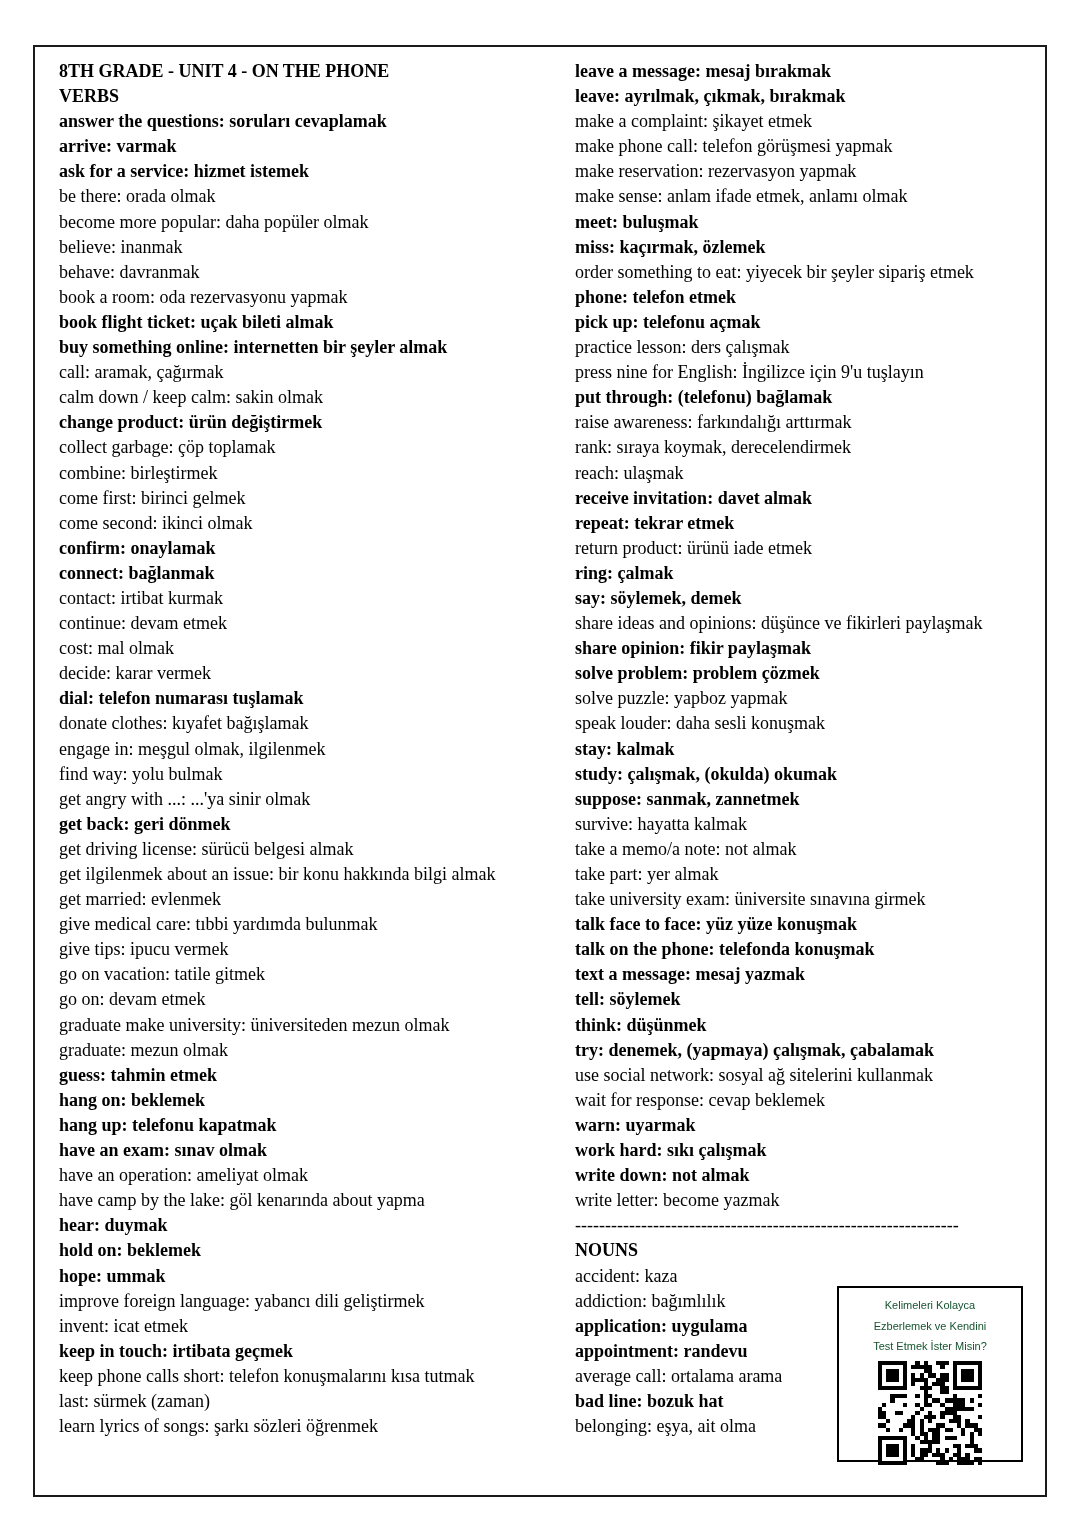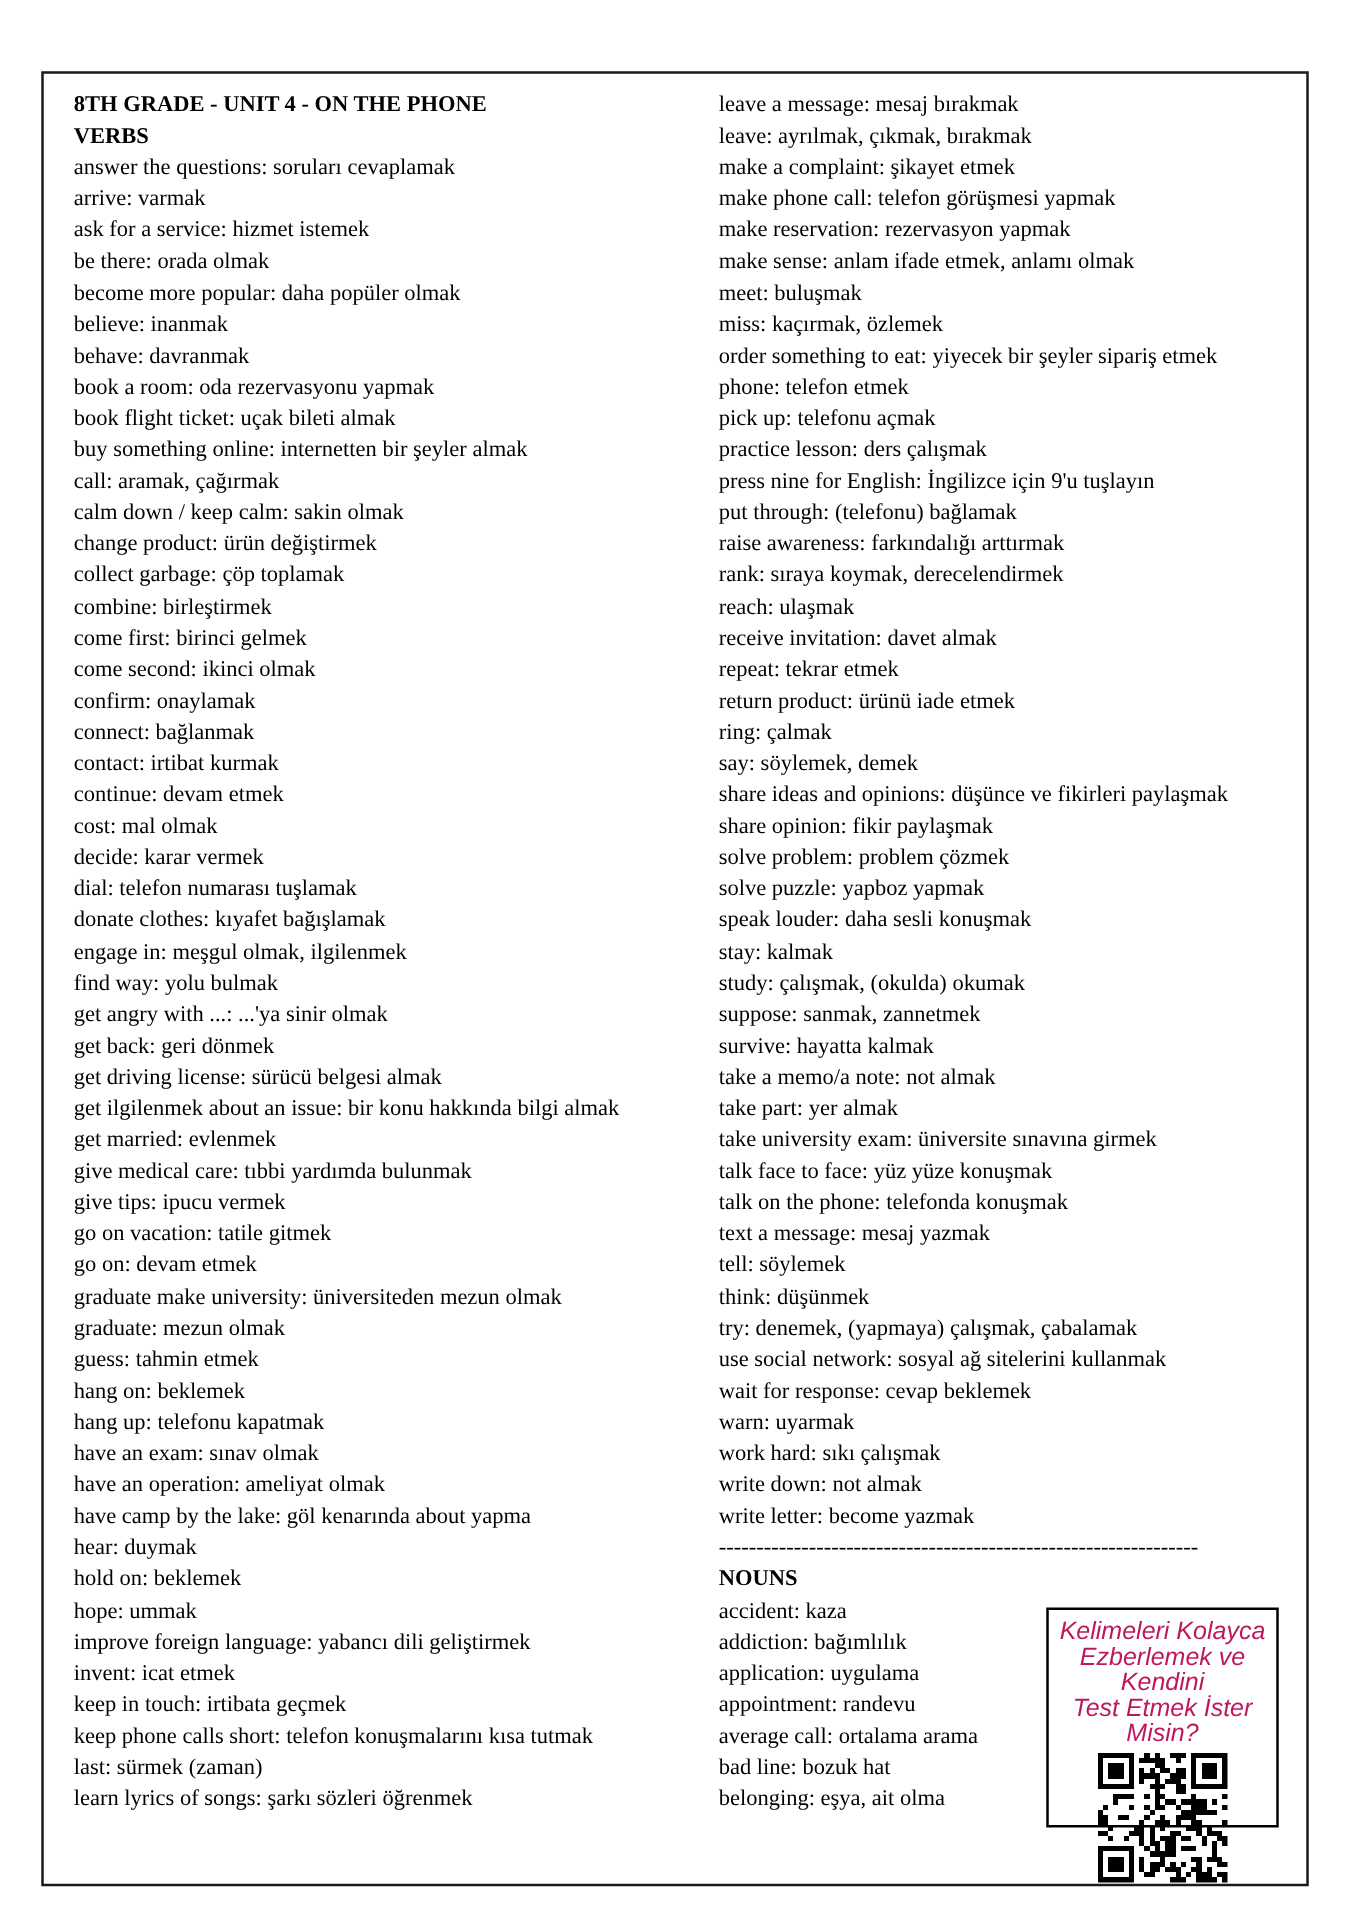--- a/index.html
+++ b/index.html
@@ -15,41 +15,40 @@
     color: #000;
   }
   .page-frame {
     position: absolute;
     left: 33px;
     top: 45px;
     width: 1014px;
     height: 1452px;
     border: 2px solid #1a1a1a;
     box-sizing: border-box;
-    margin-top: 12px;
   }
   .col {
     position: absolute;
     top: 12px;
   }
   .col-left {
     left: 24px;
     width: 486px;
   }
   .col-right {
     left: 540px;
     width: 472px;
   }
   .entry {
     font-size: 18px;
     line-height: 25.1px;
     word-spacing: normal;
   }
   .entry.bold {
-    font-weight: normal;
+    font-weight: bold;
   }
   .entry.heading {
     font-weight: bold;
   }
   .entry.divider {
     letter-spacing: 0;
     overflow: hidden;
     white-space: nowrap;
   }
   .doc-heading {
@@ -62,24 +61,23 @@
     left: 837px;
     top: 1286px;
     width: 186px;
     height: 176px;
     border: 2px solid #000;
     box-sizing: border-box;
     text-align: center;
     font-family: "Liberation Sans", sans-serif;
   }
   .qr-box .qr-line {
-    font-size: 20px;
+    font-size: 11px;
     line-height: 20.5px;
-    color: #be185d;
-    font-style: italic;
+    color: #14532d;
   }
   .qr-box .qr-text {
     padding-top: 7px;
   }
   .qr-code {
     margin-top: 4px;
     display: inline-block;
     line-height: 0;
   }
 </style>

